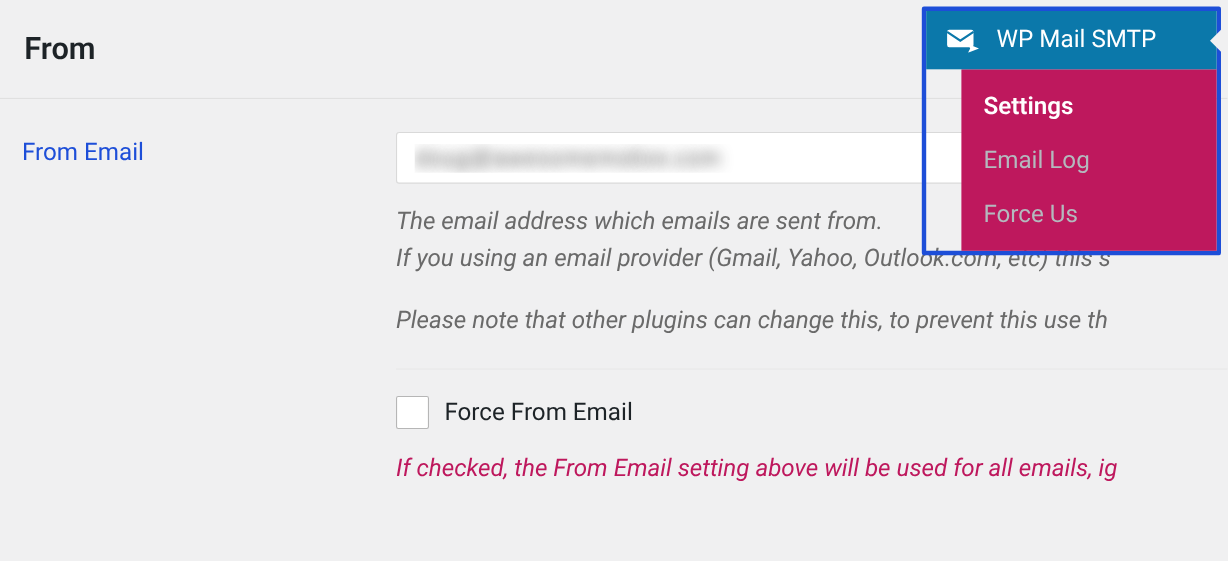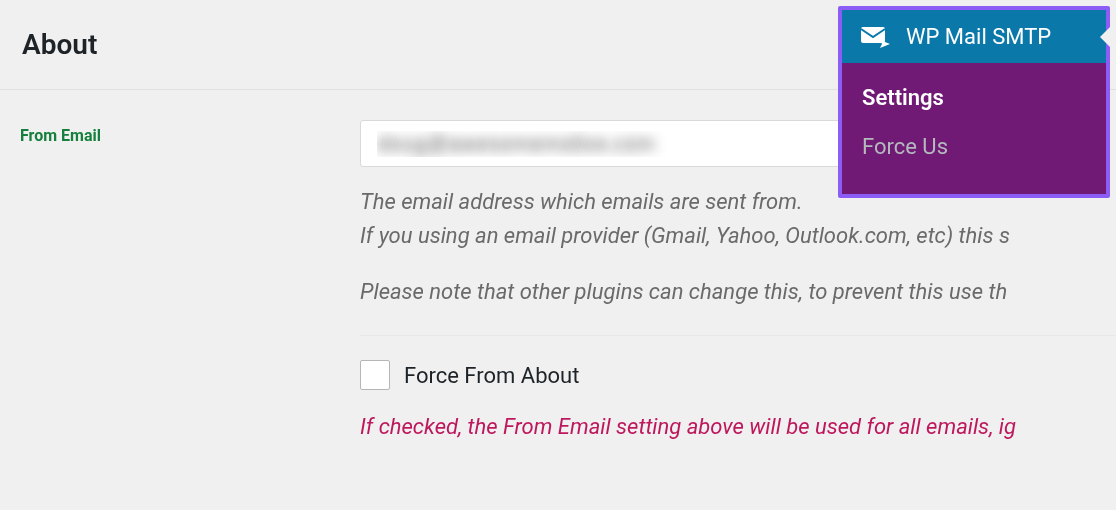--- a/index.html
+++ b/index.html
@@ -23,23 +23,23 @@
   .form-table {
     display: flex;
     padding: 30px 0 0 20px;
   }
   .label-col {
     width: 340px;
     flex: 0 0 340px;
     padding-top: 6px;
   }
   .field-label {
-    font-size: 16px;
-    font-weight: 700;
-    color: #15803d;
+    font-size: 22px;
+    font-weight: 400;
+    color: #1d4ed8;
   }
   .field-col {
     flex: 1;
   }
   .input-wrap {
     width: 720px;
     max-width: 100%;
   }
   .text-input {
     width: 100%;
@@ -90,21 +90,21 @@
     line-height: 1.55;
     margin-top: 20px;
   }
 
   
   .admin-menu {
     position: absolute;
     top: 6px;
     right: 6px;
     width: 272px;
-    border: 4px solid #8b5cf6;
+    border: 4px solid #1d4ed8;
     border-radius: 2px;
     overflow: visible;
   }
   .menu-header {
     background: #0b78aa;
     color: #fff;
     display: flex;
     align-items: center;
     gap: 16px;
     padding: 14px 16px 14px 18px;
@@ -117,58 +117,59 @@
     position: absolute;
     right: -4px;
     top: 50%;
     transform: translateY(-50%);
     width: 0; height: 0;
     border-top: 10px solid transparent;
     border-bottom: 10px solid transparent;
     border-right: 10px solid #f0f0f1;
   }
   .submenu {
-    background: #701a75;
-    padding: 10px 0 23px 0;
+    background: #be185d;
+    padding: 10px 0 8px 0;
+    margin-left: 32px;
   }
   .submenu-item {
     display: block;
     padding: 12px 20px;
     font-size: 22px;
     color: #b4b9be;
     cursor: pointer;
   }
   .submenu-item.active {
     color: #fff;
     font-weight: 600;
   }
 </style>
 </head>
 <body>
 
-<h2 class="section-heading">About</h2>
+<h2 class="section-heading">From</h2>
 
 <div class="form-table">
   <div class="label-col">
     <label class="field-label">From Email</label>
   </div>
   <div class="field-col">
     <div class="input-wrap">
       <input type="text" class="text-input" value="doug@awesomemotive.com" style="">
       <span style="position:absolute; pointer-events:none;"></span>
     </div>
     <p class="description">The email address which emails are sent from.
 If you using an email provider (Gmail, Yahoo, Outlook.com, etc) this s</p>
     <p class="description" style="margin-top:22px;">Please note that other plugins can change this, to prevent this use th</p>
 
     <hr class="divider-light">
 
     <div class="checkbox-row">
       <span class="checkbox"></span>
-      <span class="checkbox-label">Force From About</span>
+      <span class="checkbox-label">Force From Email</span>
     </div>
     <p class="description2">If checked, the From Email setting above will be used for all emails, ig</p>
   </div>
 </div>
 
 <style>
   .text-input { color: transparent; text-shadow: 0 0 12px rgba(80,80,80,0.9); }
 </style>
 
 <div class="admin-menu">
@@ -176,15 +177,16 @@
     <svg width="30" height="22" viewBox="0 0 30 22">
       <rect x="1" y="1" width="24" height="16" rx="2" fill="#fff"></rect>
       <path d="M1 3 L13 11 L25 3" stroke="#0b78aa" stroke-width="2" fill="none"></path>
       <path d="M20 14 L30 18 L20 22 L22 18 Z" fill="#fff"></path>
     </svg>
     <span>WP Mail SMTP</span>
     <span class="menu-caret"></span>
   </div>
   <div class="submenu">
     <a class="submenu-item active">Settings</a>
+    <a class="submenu-item">Email Log</a>
     <a class="submenu-item">Force Us</a>
   </div>
 </div>
 
 </body></html>

